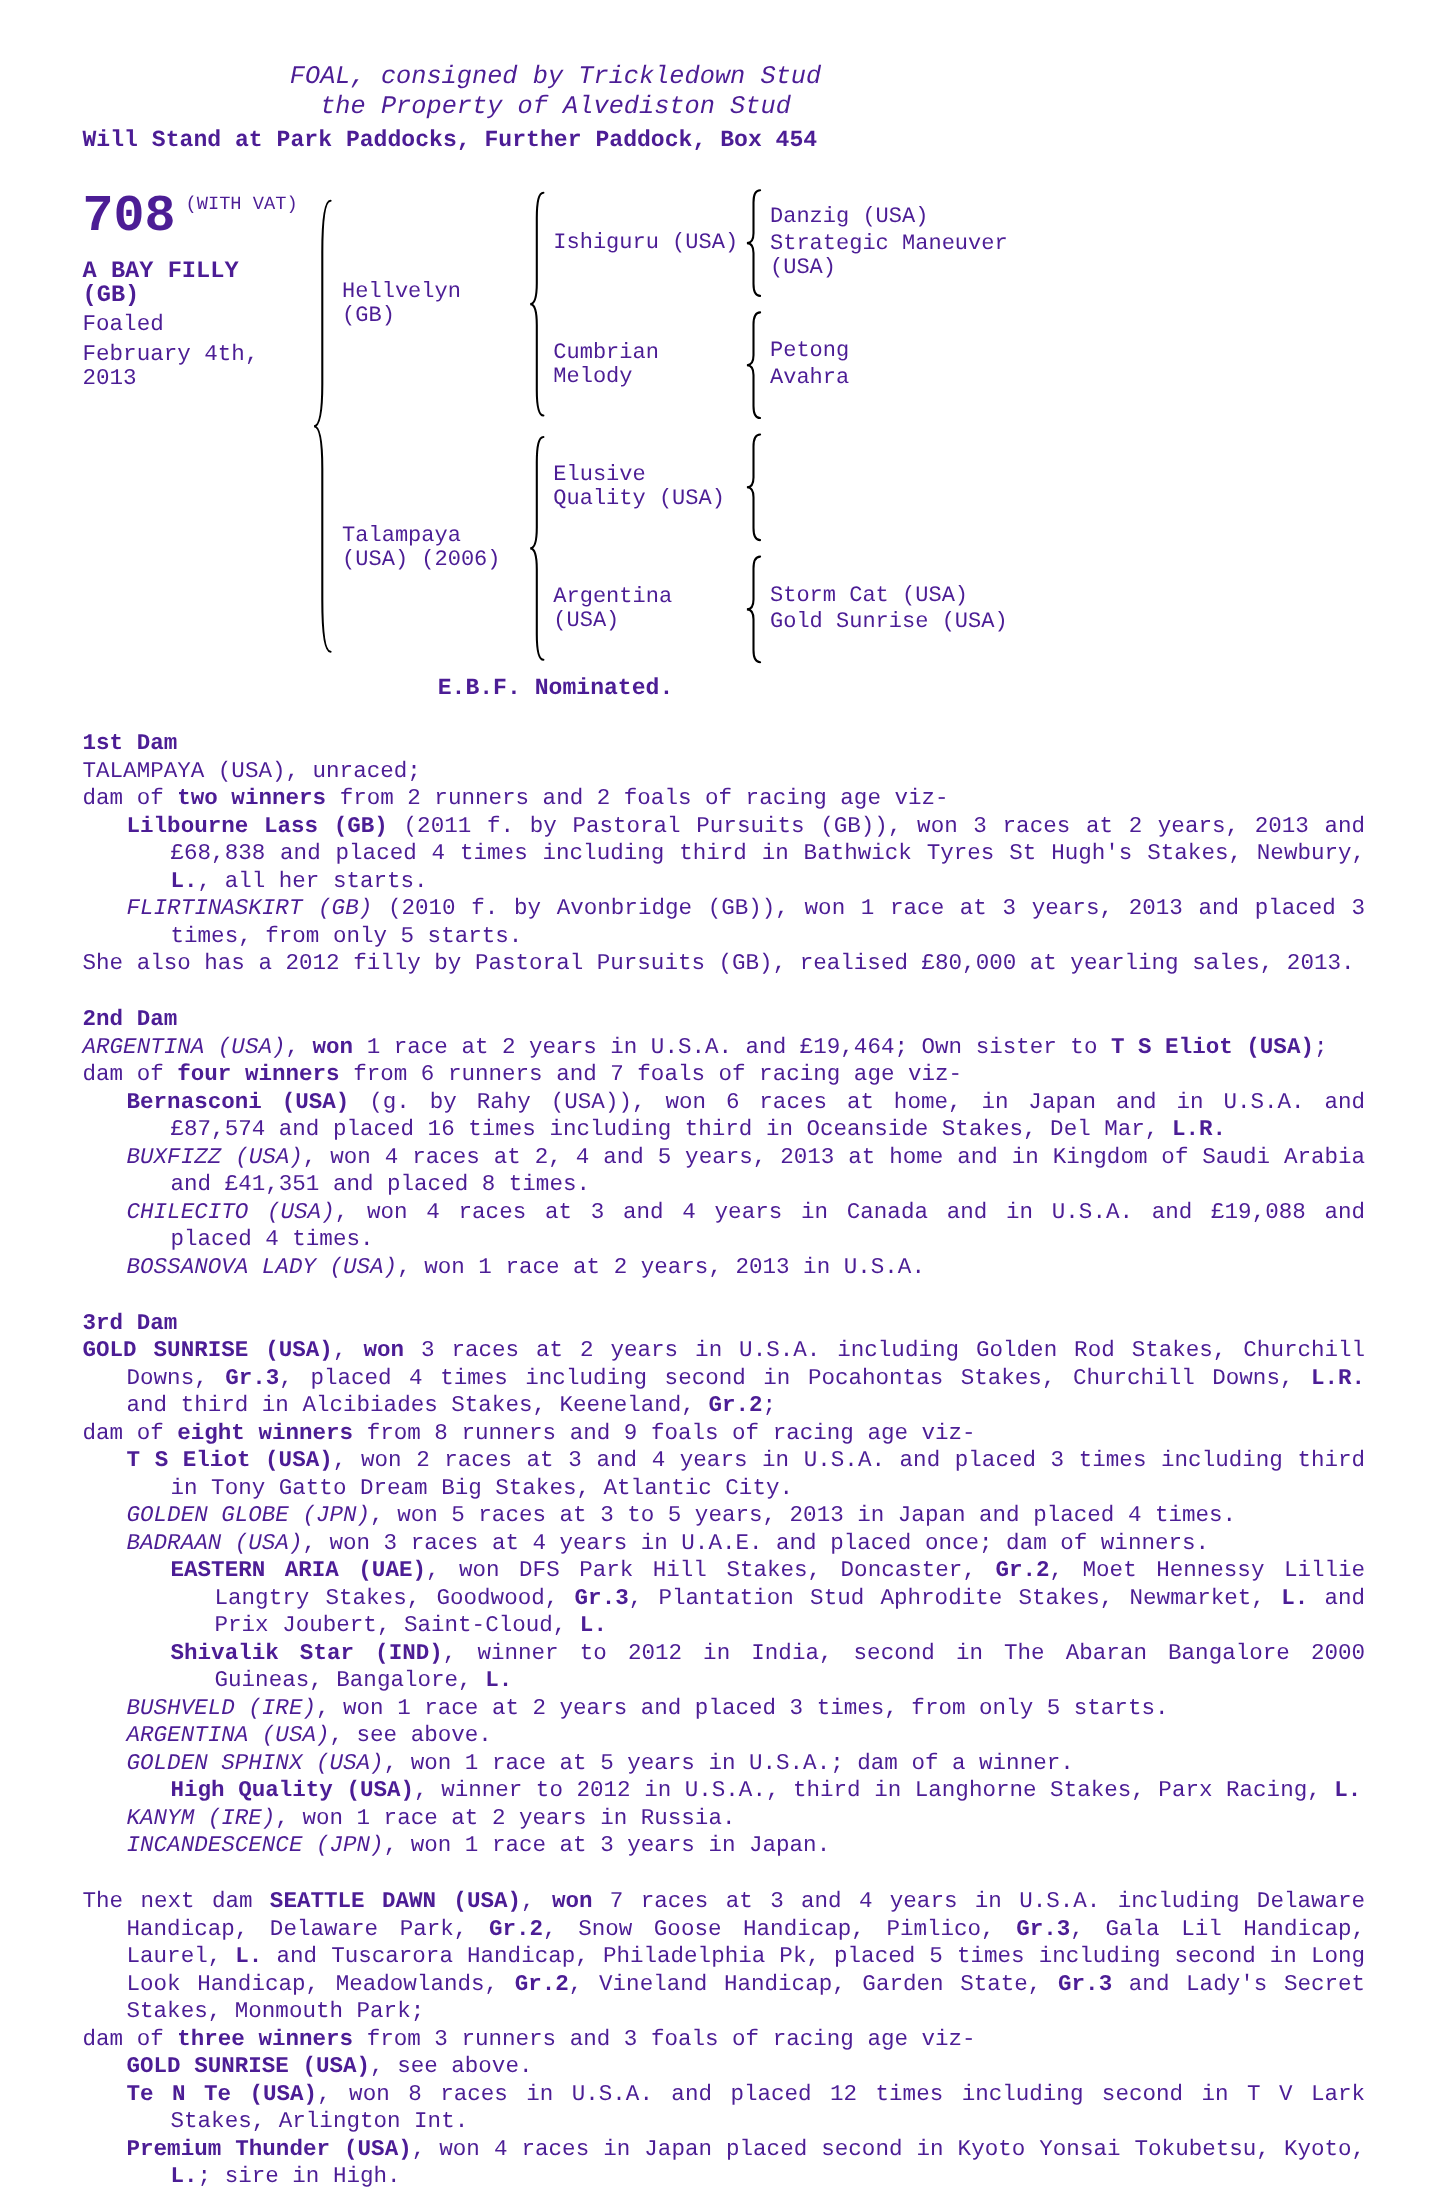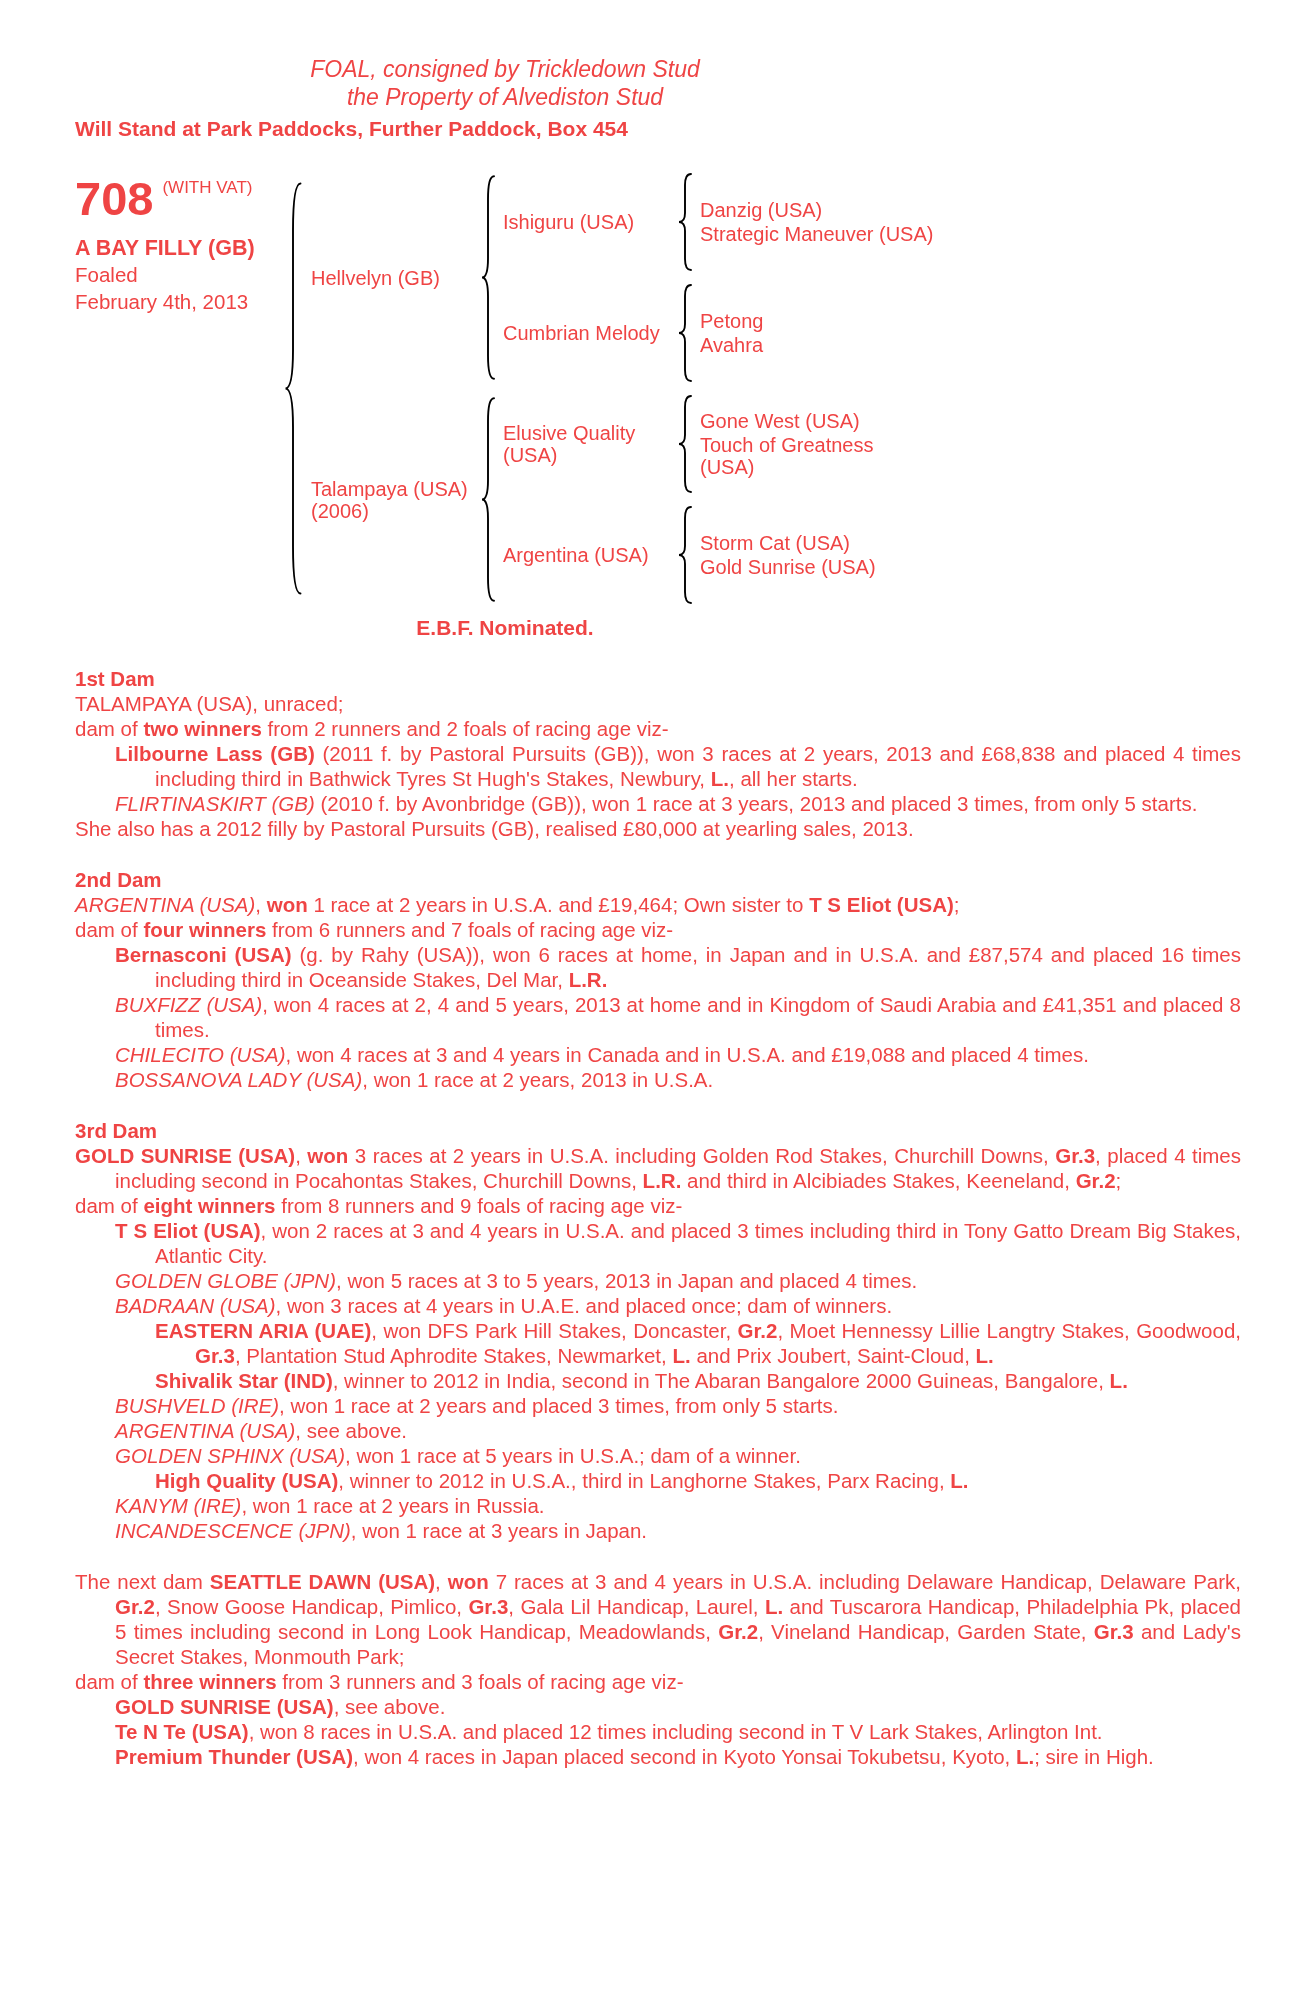--- a/index.html
+++ b/index.html
@@ -1,19 +1,19 @@
 <!DOCTYPE html>
 <html><head>
 <meta charset="utf-8">
 <style>
   * { box-sizing: border-box; }
   html, body { margin: 0; padding: 0; background: #ffffff; }
   .page {
-    width: 1314px; height: 2000px; background: #ffffff; color: #ef4444;
-    font-family: Liberation Sans, sans-serif;
+    width: 1314px; height: 2000px; background: #ffffff; color: #4c1d95;
+    font-family: Liberation Mono, monospace;
     padding: 55px 74px 0 75px; overflow: hidden; position: relative;
   }
   
   .top-center { width: 860px; text-align: center; }
   .consign-line { font-style: italic; font-size: 23px; line-height: 28px; }
   .stand-line { font-weight: bold; font-size: 21px; margin-top: 6px; }
 
   
   .pedigree { display: flex; margin-top: 30px; font-size: 20px; line-height: 22px; }
   .lot-info { width: 200px; padding-top: 6px; flex-shrink: 0; }
@@ -119,24 +119,20 @@
             </svg>
         </div>
         <div class="gcol">
           <div class="grow">
             <div class="name w2">Elusive Quality (USA)</div>
             <div class="brace">
               <svg viewBox="0 0 16 100" preserveAspectRatio="none">
                   <path d="M14 2 Q8 2 8 13 L8 41 Q8 50 2 50 Q8 50 8 59 L8 87 Q8 98 14 98" fill="none" stroke="#000" stroke-width="1.9" vector-effect="non-scaling-stroke" stroke-linecap="round"></path>
                 </svg>
             </div>
-            <div class="gcol g3">
-              <div class="name w3">Gone West (USA)</div>
-              <div class="name w3" style="width:215px">Touch of Greatness (USA)</div>
-            </div>
           </div>
           <div class="grow">
             <div class="name w2">Argentina (USA)</div>
             <div class="brace">
               <svg viewBox="0 0 16 100" preserveAspectRatio="none">
                   <path d="M14 2 Q8 2 8 13 L8 41 Q8 50 2 50 Q8 50 8 59 L8 87 Q8 98 14 98" fill="none" stroke="#000" stroke-width="1.9" vector-effect="non-scaling-stroke" stroke-linecap="round"></path>
                 </svg>
             </div>
             <div class="gcol g3">
               <div class="name w3">Storm Cat (USA)</div>

